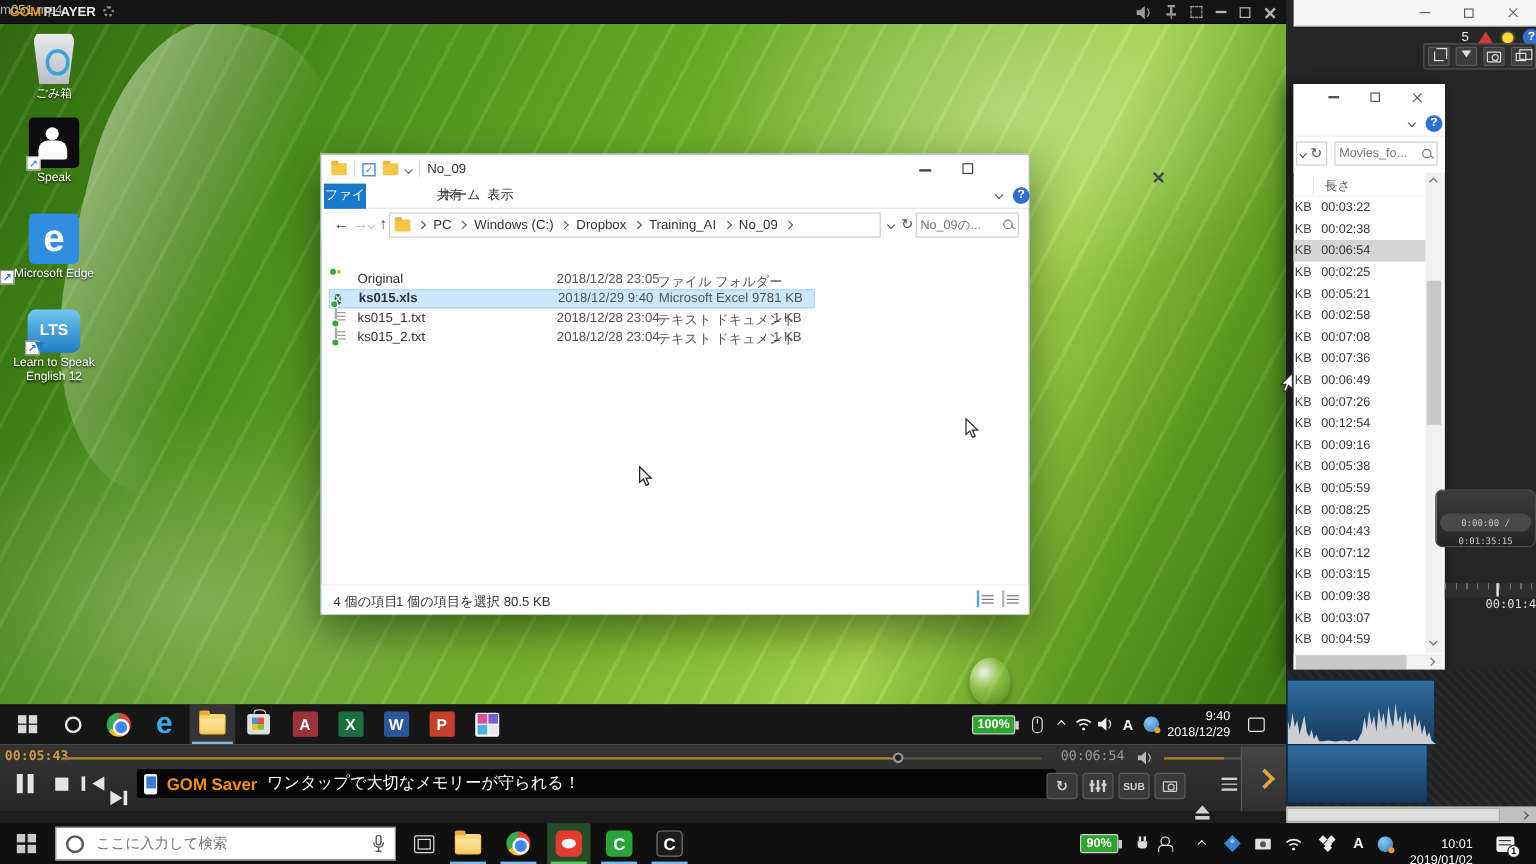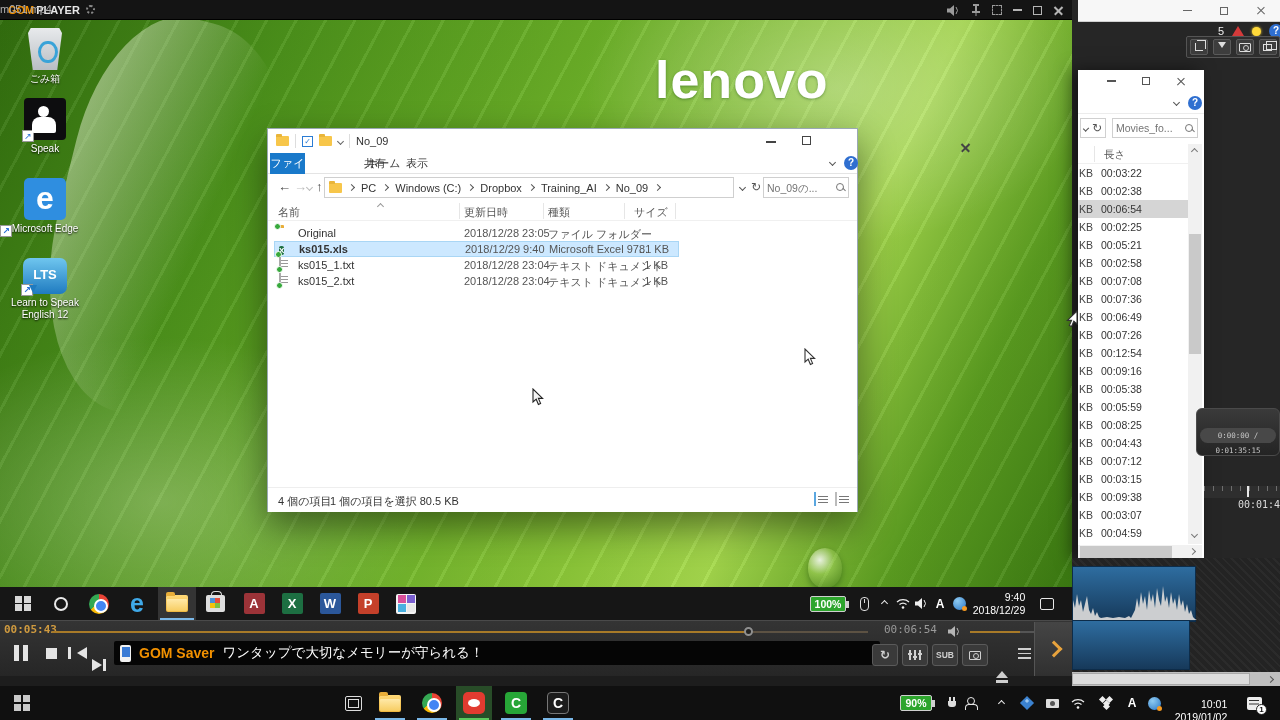--- a/index.html
+++ b/index.html
@@ -243,21 +243,20 @@
             <i></i>
             <i></i>
           </span>
       </div>
     </div>
 
     <div class="abs video">
       <div class="abs wallpaper"></div>
       <div class="abs leafedge"></div>
       <div class="abs drop"></div>
-      <div class="abs lenovo">lenovo</div>
 
       <div class="abs dicon" style="left:2px;top:8px;">
         <div class="ic-bin"></div>
         <div class="lbl">ごみ箱</div>
       </div>
       <div class="abs dicon" style="left:2px;top:78px;">
         <div class="ic-kindle">
             <span class="shortcut">↗</span>
           </div>
         <div class="lbl">Speak</div>
@@ -318,31 +317,20 @@
             <span class="chev right"></span>
           </div>
           <span class="abs chev down" style="left:472px;top:10px;"></span>
           <span class="abs refresh" style="left:483px;top:5px;">↻</span>
           <div class="abs searchbox" style="left:495px;top:2px;width:86px;height:21px;">
             <input placeholder="No_09の..." style="">
             <span class="mag"></span>
           </div>
         </div>
 
-        <div class="abs" style="left:0;top:72px;width:100%;height:20px;border-bottom:1px solid #f0f0f0;">
-          <span class="abs hdr" style="left:10px;top:4px;">名前</span>
-          <span class="abs chev up" style="left:110px;top:3px;border-color:#999;"></span>
-          <span class="abs hdr" style="left:196px;top:4px;">更新日時</span>
-          <span class="abs hdr" style="left:280px;top:4px;">種類</span>
-          <span class="abs hdr" style="left:366px;top:4px;">サイズ</span>
-          <span class="abs vline" style="left:191px;top:2px;"></span>
-          <span class="abs vline" style="left:275px;top:2px;"></span>
-          <span class="abs vline" style="left:356px;top:2px;"></span>
-          <span class="abs vline" style="left:407px;top:2px;"></span>
-        </div>
 
         <div class="abs filerow" style="top:96px;">
           <span class="abs ic-folder" style="left:10px;top:2px;"><span class="sync"></span></span>
           <span class="abs" style="left:30px;top:2px;">Original</span>
           <span class="abs" style="left:196px;top:2px;color:#555;text-align:right;">2018/12/28 23:05</span>
           <span class="abs" style="left:280px;top:2px;color:#555;">ファイル フォルダー</span>
           <span class="abs" style="left:352px;top:2px;width:48px;text-align:right;color:#555;"></span>
         </div>
         <div class="abs filerow selrow" style="top:112px;left:6px;width:405px;">
           <span class="abs ic-xls" style="left:4px;top:1px;">X<span class="sync"></span></span>
@@ -710,20 +698,28 @@
 
   <div class="abs taskbar">
     <div class="tile" style="left:0;width:44px;height:34px;">
         <span class="winlogo">
           <i style="background:#c9c9c9;"></i>
           <i style="background:#c9c9c9;"></i>
           <i style="background:#c9c9c9;"></i>
           <i style="background:#c9c9c9;"></i>
         </span>
       </div>
+    <div class="abs tsearch">
+      <span class="ring" style="width:15px;height:15px;border-color:#555;flex:0 0 auto;"></span>
+      <input placeholder="ここに入力して検索" style="">
+      <svg width="11" height="15" style="flex:0 0 auto;">
+          <rect x="3.5" y="0" width="4" height="8" rx="2" fill="none" stroke="#555" stroke-width="1.2"></rect>
+          <path d="M1.5 6 a4 4 0 0 0 8 0 M5.5 10.5 v3 M3 13.5 h5" stroke="#555" fill="none" stroke-width="1.2"></path>
+        </svg>
+    </div>
     <div class="tile" style="left:336px;width:34px;height:34px;">
         <span class="taskview"></span>
       </div>
     <div class="tile" style="left:372px;width:36px;height:34px;">
         <span class="tb-folder"></span>
         <span class="uline" style="left:3px;width:30px;"></span>
       </div>
     <div class="tile" style="left:414px;width:36px;height:34px;">
         <span class="chrome"></span>
         <span class="uline" style="left:3px;width:30px;"></span>

